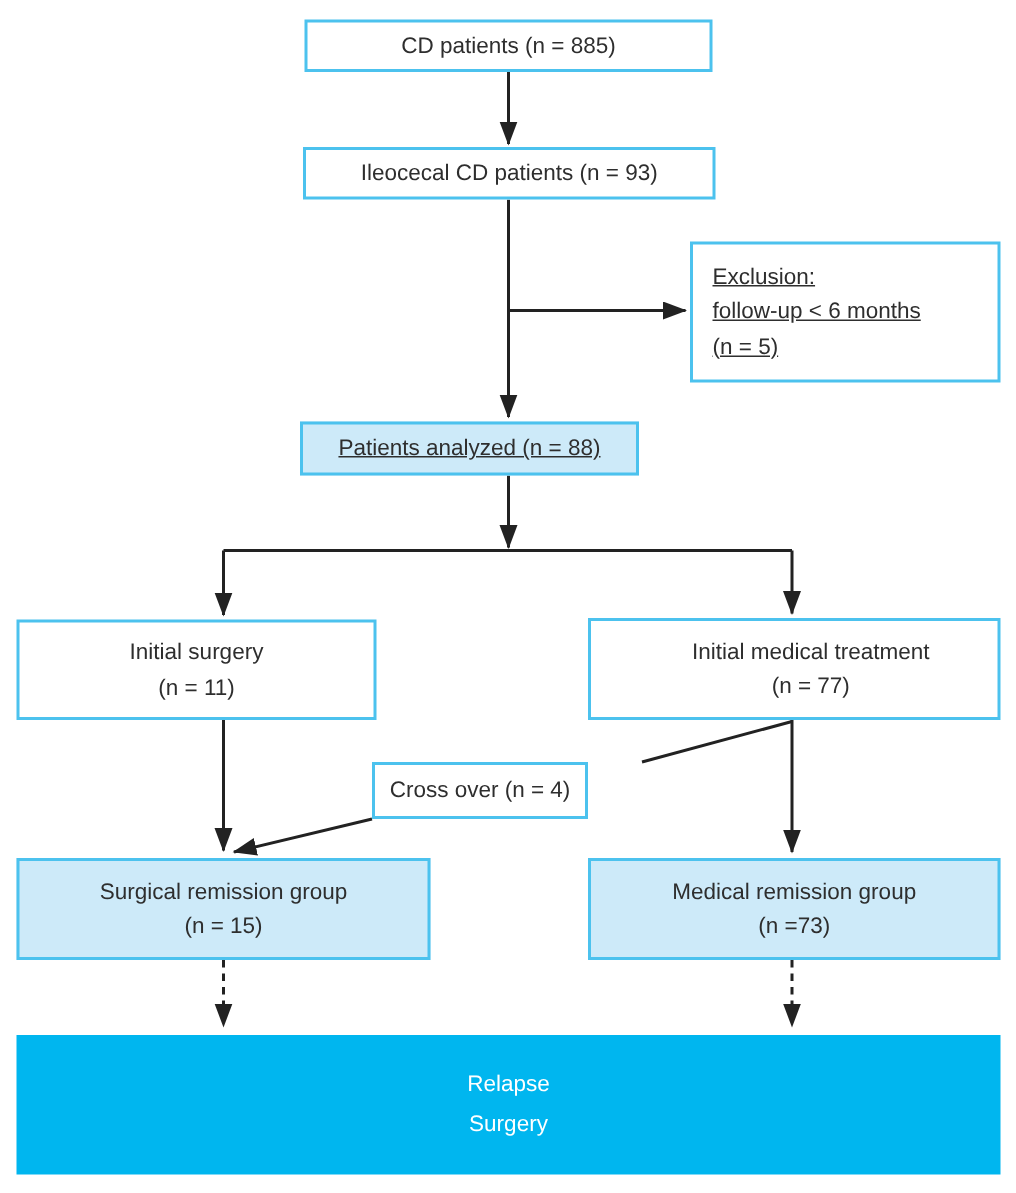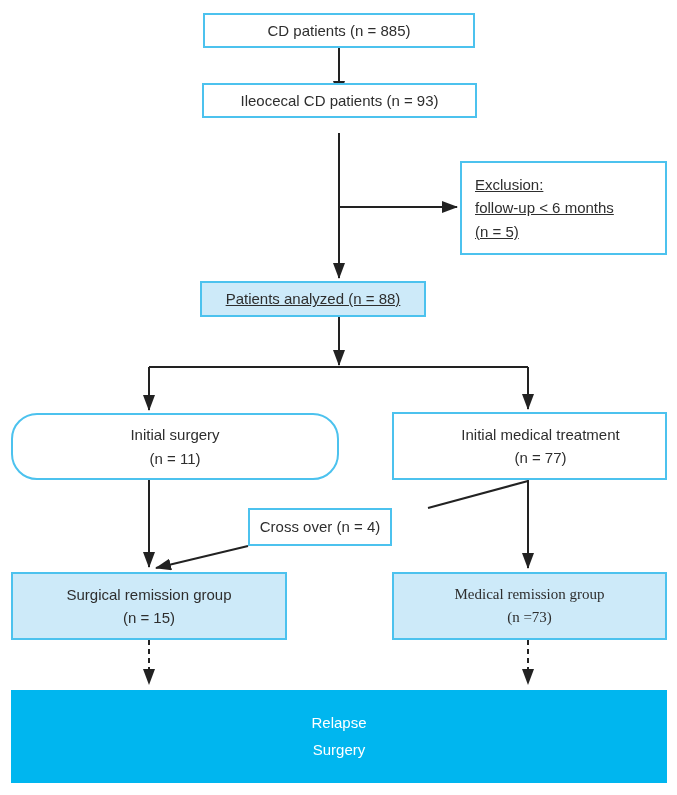--- a/index.html
+++ b/index.html
@@ -55,54 +55,54 @@
       <line x1="248" y1="546" x2="156" y2="568" marker-end="url(#ah)"></line>
       <line x1="149" y1="640" x2="149" y2="684" stroke-dasharray="5 4" marker-end="url(#ah)"></line>
       <line x1="528" y1="640" x2="528" y2="684" stroke-dasharray="5 4" marker-end="url(#ah)"></line>
     </g>
   </svg>
 
   <div class="box" style="left:203px;top:13px;width:272px;height:35px;">
     <span>CD patients (n = 885)</span>
   </div>
 
-  <div class="box" style="left:202px;top:83px;width:275px;height:35px;">
+  <div class="box" style="left:202px;top:98px;width:275px;height:35px;">
     <span>Ileocecal CD patients (n = 93)</span>
   </div>
 
   <div class="box left-align" style="left:460px;top:161px;width:207px;height:94px;">
     <span>Exclusion:</span>
     <span>follow-up &lt; 6 months</span>
     <span>(n = 5)</span>
   </div>
 
   <div class="box fill" style="left:200px;top:281px;width:226px;height:36px;text-decoration:underline;">
     <span>Patients analyzed (n = 88)</span>
   </div>
 
-  <div class="box" style="left:11px;top:413px;width:328px;height:67px;border-radius:26px;">
+  <div class="box" style="left:11px;top:413px;width:240px;height:67px;">
     <span>Initial surgery</span>
     <span>(n = 11)</span>
   </div>
 
   <div class="box" style="left:392px;top:412px;width:275px;height:68px;padding-left:22px;">
     <span>Initial medical treatment</span>
     <span>(n = 77)</span>
   </div>
 
   <div class="box" style="left:248px;top:508px;width:144px;height:38px;z-index:3;">
     <span>Cross over (n = 4)</span>
   </div>
 
   <div class="box fill" style="left:11px;top:572px;width:276px;height:68px;">
     <span>Surgical remission group</span>
     <span>(n = 15)</span>
   </div>
 
-  <div class="box fill" style="left:392px;top:572px;width:275px;height:68px;font-family:Liberation Serif, serif;">
+  <div class="box fill" style="left:392px;top:572px;width:275px;height:68px;">
     <span>Medical remission group</span>
     <span>(n =73)</span>
   </div>
 
   <div class="box outcome" style="left:11px;top:690px;width:656px;height:93px;">
     <span>Relapse</span>
     <span>Surgery</span>
   </div>
 
 </div>

